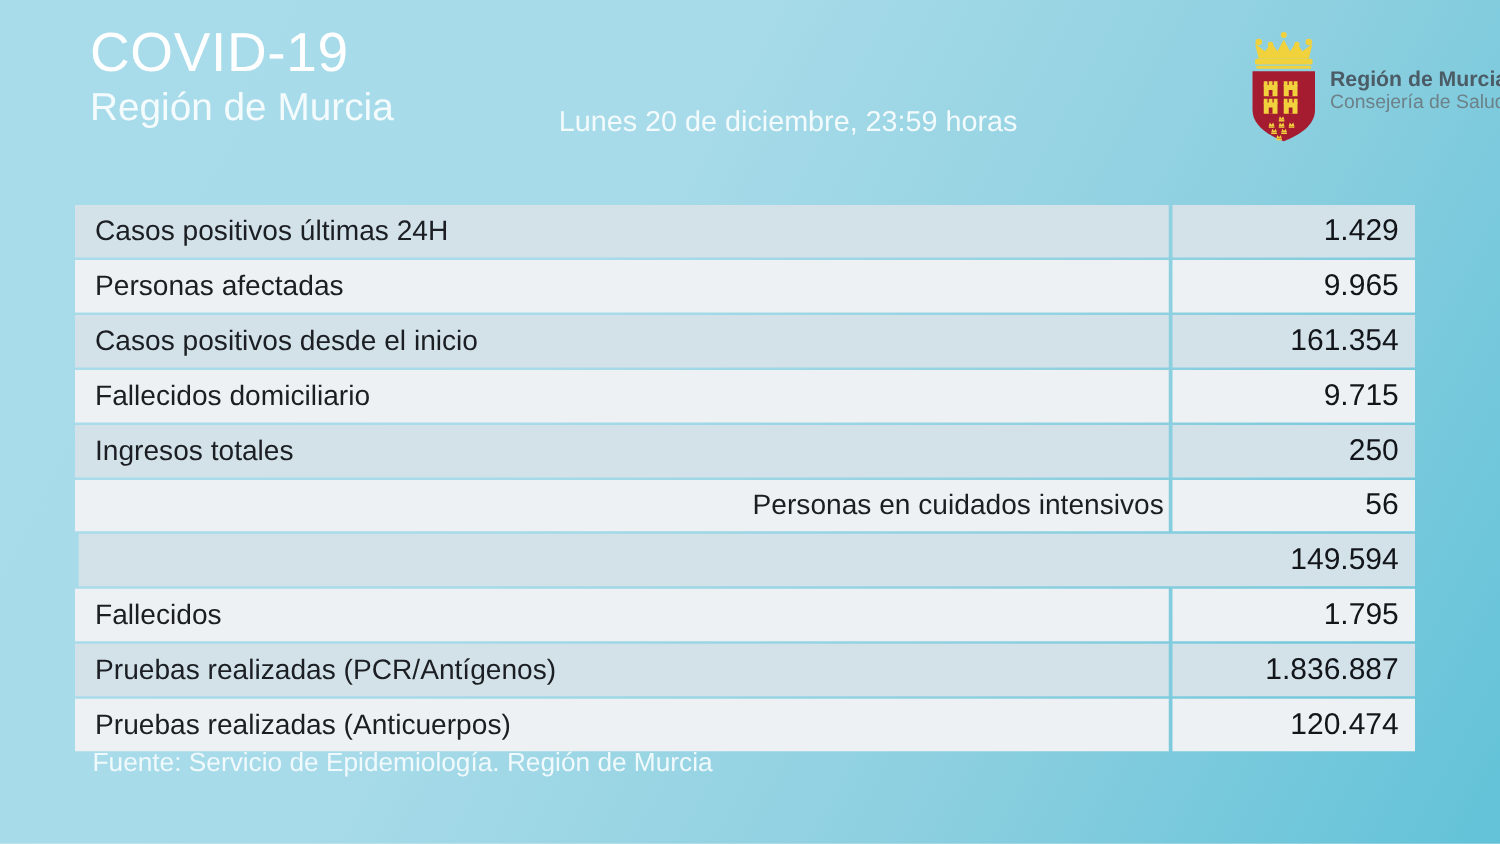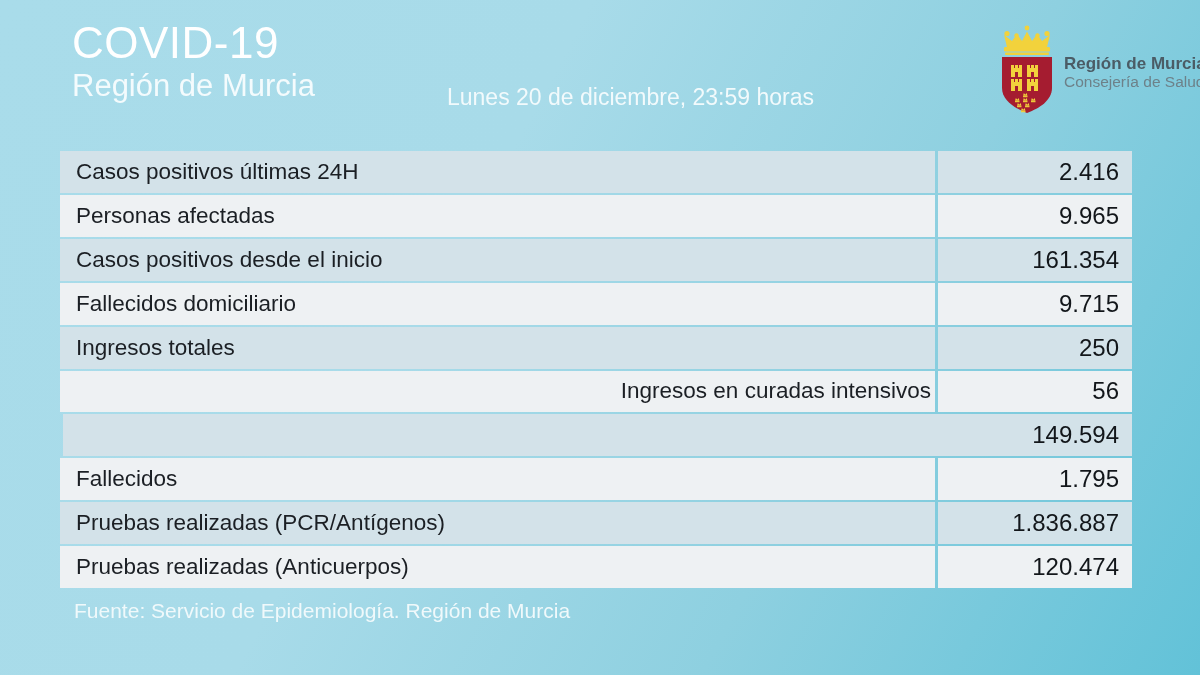--- a/index.html
+++ b/index.html
@@ -93,21 +93,21 @@
     font-size: 15.5px;
     font-weight: 400;
     color: #6d8189;
     white-space: nowrap;
   }
 
   
   #table {
     position: absolute;
     left: 60px;
-    top: 151px;
+    top: 164px;
     width: 1072px;
     height: 453px;
     display: flex;
     flex-direction: column;
     border-radius: 25px;
   }
   .row {
     display: flex;
     flex: 1 1 0;
     min-height: 0;
@@ -251,40 +251,40 @@
         <div id="logo-line1">Región de Murcia</div>
         <div id="logo-line2">Consejería de Salud</div>
       </div>
     </div>
 
   </div>
 
   <div id="table">
       <div class="row odd">
         <div class="cell cell-label">Casos positivos últimas 24H</div>
-        <div class="cell cell-value">2.416</div>
+        <div class="cell cell-value">1.429</div>
       </div>
       <div class="row even">
         <div class="cell cell-label">Personas afectadas</div>
         <div class="cell cell-value">9.965</div>
       </div>
       <div class="row odd">
         <div class="cell cell-label">Casos positivos desde el inicio</div>
         <div class="cell cell-value">161.354</div>
       </div>
       <div class="row even">
         <div class="cell cell-label">Fallecidos domiciliario</div>
         <div class="cell cell-value">9.715</div>
       </div>
       <div class="row odd">
         <div class="cell cell-label">Ingresos totales</div>
         <div class="cell cell-value">250</div>
       </div>
       <div class="row even">
-        <div class="cell cell-label indent">Ingresos en curadas intensivos</div>
+        <div class="cell cell-label indent">Personas en cuidados intensivos</div>
         <div class="cell cell-value">56</div>
       </div>
       <div class="row odd">
         <div class="cell cell-value">149.594</div>
       </div>
       <div class="row even">
         <div class="cell cell-label">Fallecidos</div>
         <div class="cell cell-value">1.795</div>
       </div>
       <div class="row odd">

